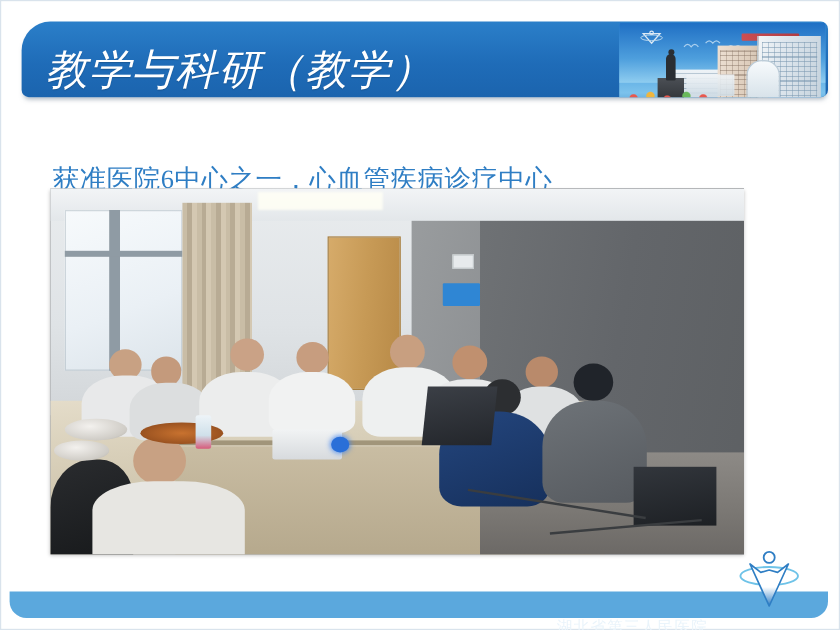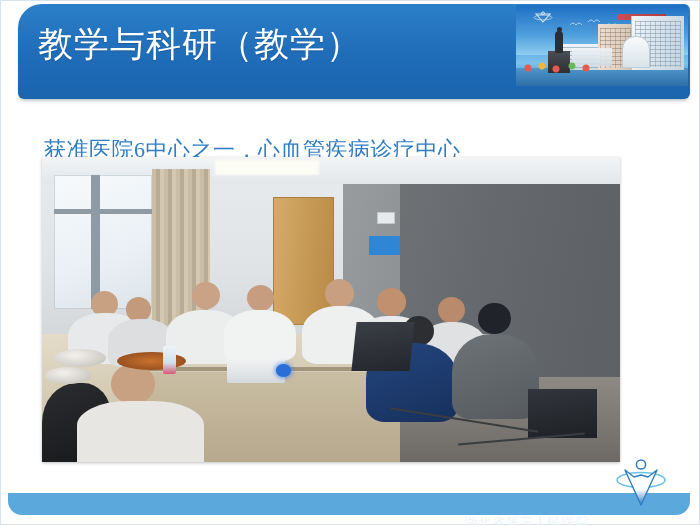--- a/index.html
+++ b/index.html
@@ -30,27 +30,28 @@
     width: 700px; height: 525px;
     border: 1px solid #d9e3ec;
     box-sizing: border-box;
     pointer-events: none;
   }
 
   
   #header-banner {
     position: absolute;
     left: 18px;
-    top: 4px;
+    top: 18px;
     width: 672px;
-    height: 95px;
+    height: 63px;
     background: linear-gradient(180deg, #2b7fc9 0%, #1f6cb8 55%, #1b64ae 100%);
     border-radius: 24px 6px 6px 6px;
     box-shadow: 0 3px 4px -2px rgba(90,110,130,0.55);
     overflow: hidden;
+    font-style: italic;
   }
   #header-title {
     position: absolute;
     left: 20px;
     top: 8px;
     color: #ffffff;
     font-size: 35px;
     line-height: 66px;
     letter-spacing: 1px;
     white-space: nowrap;

